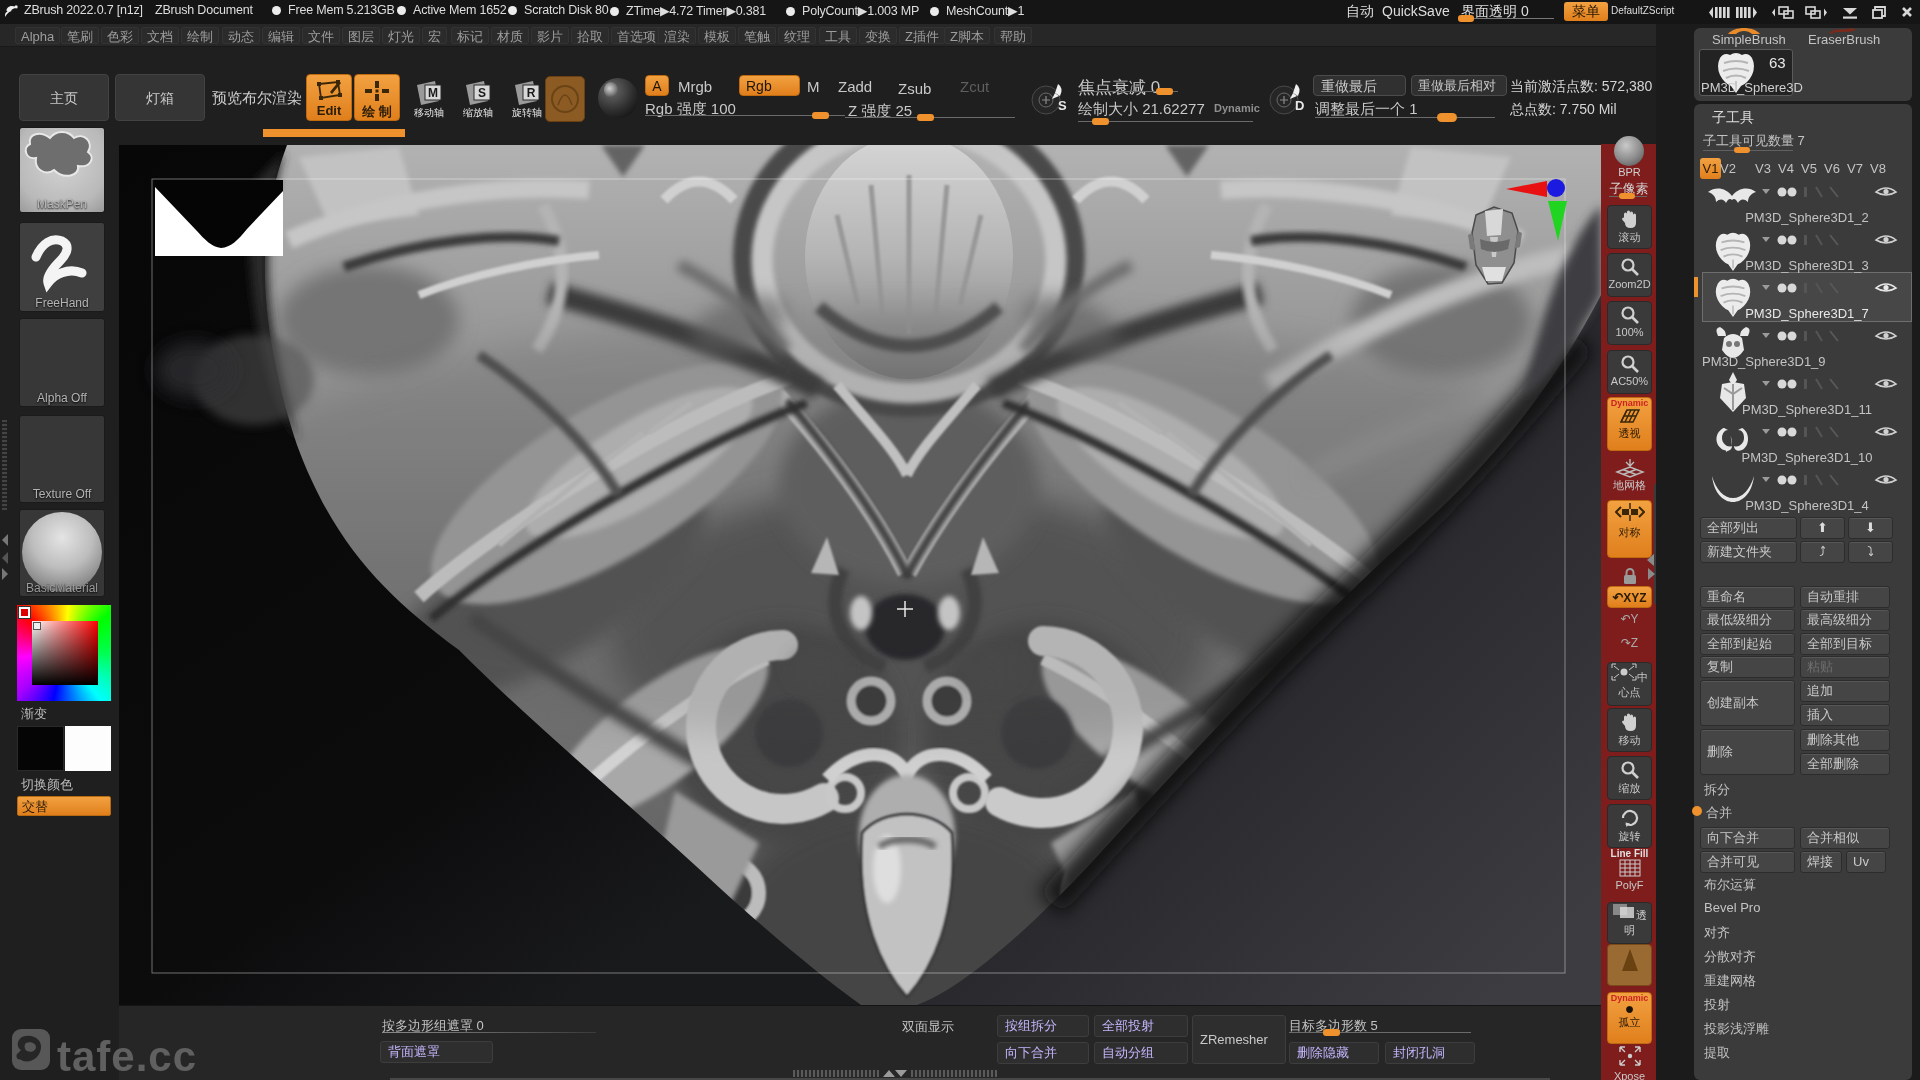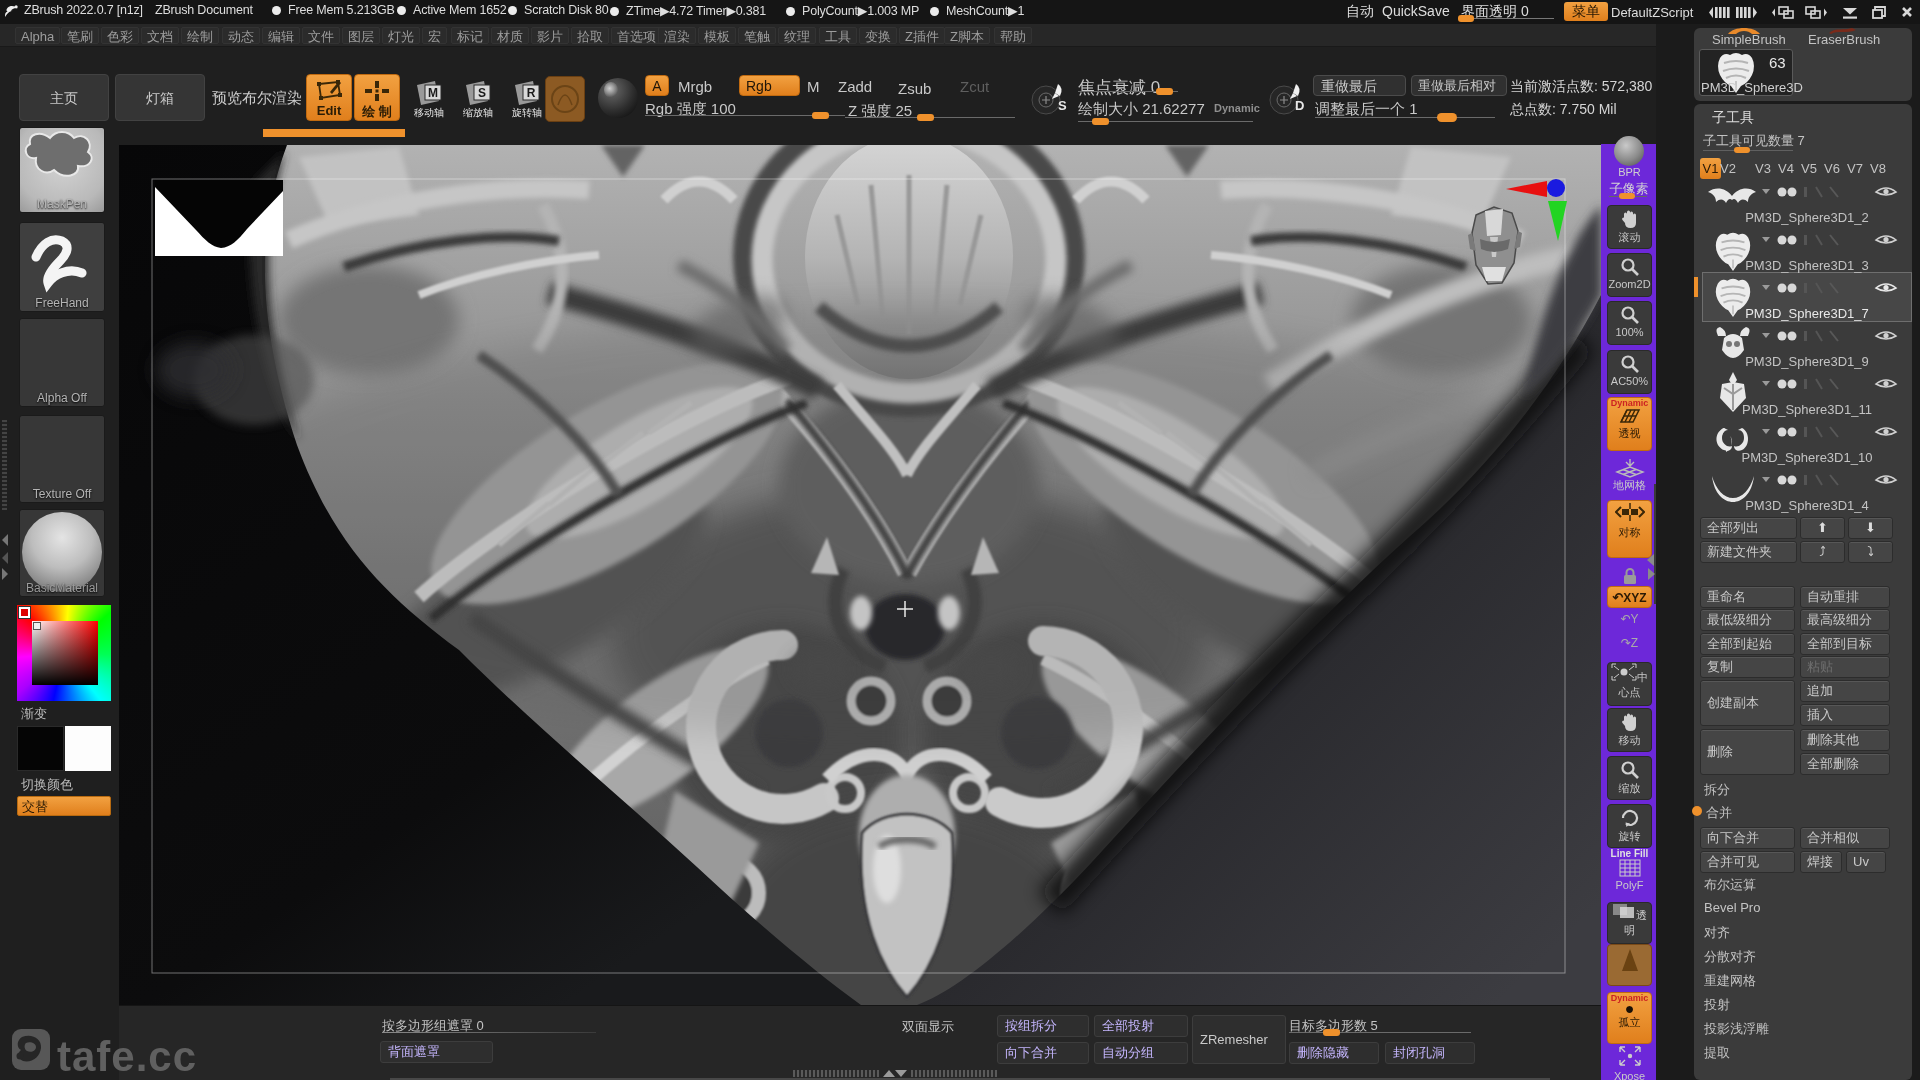--- a/index.html
+++ b/index.html
@@ -19,21 +19,21 @@
 .obtn{position:absolute;background:linear-gradient(#f2a141,#e07f1c);border:1px solid #c06a10;border-radius:4px;color:#201608;text-align:center;}
 .sltrack{position:absolute;height:1px;background:#6a6a6a;}
 .slthumb{position:absolute;width:17px;height:7px;background:#ef912c;border-radius:3px;}
 .stext{position:absolute;color:#c9c9c9;font-size:14px;white-space:nowrap;}
 .btext{position:absolute;color:#cdcdcd;font-size:15px;white-space:nowrap;}
 
 #leftcol{left:0;top:144px;width:119px;height:936px;background:#1f1f1f;}
 .lthumb{position:absolute;left:19px;width:86px;border:1px solid #1a1a1a;border-radius:3px;background:#383838;}
 .lthumb .lab{position:absolute;bottom:1px;left:0;right:0;text-align:center;font-size:12px;color:#b5b5b5;text-shadow:0 1px 2px #000;}
 
-#rightshelf{left:1601px;top:144px;width:55px;height:936px;background:#6d28d9;}
+#rightshelf{left:1601px;top:144px;width:55px;height:936px;background:#7f1d1d;}
 .rsbtn{position:absolute;left:6px;width:45px;background:#3a3a3a;border:1px solid #2a2a2a;border-radius:4px;color:#c9c9c9;font-size:11px;text-align:center;}
 .rsorange{background:linear-gradient(#f2a141,#e07f1c);border:1px solid #c06a10;color:#2a1a05;}
 
 #rightpanel{left:1656px;top:24px;width:264px;height:1056px;background:#1b1b1b;}
 .panelbox{position:absolute;background:#3b3b3b;border-radius:6px;}
 .pbtn{position:absolute;background:#454545;border:1px solid #2c2c2c;box-shadow:inset 0 1px 0 #575757;border-radius:3px;color:#c9c9c9;font-size:13px;text-align:left;padding-left:6px;line-height:20px;height:22px;}
 .plab{position:absolute;color:#c3c3c3;font-size:13px;white-space:nowrap;}
 
 #bottombar{left:119px;top:1005px;width:1482px;height:75px;background:#262626;border-top:1px solid #151515;}
 .bbtn{position:absolute;background:#2e2e2e;border:1px solid #3d3d3d;border-radius:3px;color:#c4b5fd;font-size:13px;padding-left:7px;line-height:20px;height:22px;}
@@ -54,21 +54,21 @@
   <span style="left:508px;font-size:12.5px;letter-spacing:-0.2px"><span class="dot"></span>Scratch Disk 80</span>
   <span style="left:610px;font-size:12.5px;letter-spacing:-0.2px"><span class="dot"></span>ZTime▶4.72 Timer▶0.381</span>
   <span style="left:786px;font-size:12.5px;letter-spacing:-0.2px"><span class="dot"></span>PolyCount▶1.003 MP</span>
   <span style="left:930px;font-size:12.5px;letter-spacing:-0.2px"><span class="dot"></span>MeshCount▶1</span>
   <span style="left:1346px;font-size:14px">自动</span>
   <span style="left:1382px;font-size:14px">QuickSave</span>
   <span style="left:1461px;font-size:14px">界面透明 0</span>
   <div class="abs" style="left:1458px;top:18px;width:96px;height:1px;background:#777"></div>
   <div class="abs" style="left:1458px;top:15px;width:16px;height:7px;background:#ef912c;border-radius:3px"></div>
   <div class="abs" style="left:1564px;top:2px;width:44px;height:19px;background:linear-gradient(#f2a141,#e07f1c);border-radius:3px;color:#231503;font-size:14px;text-align:center;line-height:19px">菜单</div>
-  <span style="left:1611px;font-size:13px;top:5px">DefaultZScript</span>
+  <span style="left:1611px;font-size:10px;top:5px">DefaultZScript</span>
   <svg class="abs" style="left:1700px;top:5px" width="220" height="15" viewBox="0 0 220 15">
     <g fill="#d8d8d8">
       <path d="M13 2 L9 7.5 L13 13 Z"></path>
           <rect x="15" y="2" width="2.6" height="11"></rect>
           <rect x="19" y="2" width="2.6" height="11"></rect>
           <rect x="23" y="2" width="2.6" height="11"></rect>
           <rect x="27" y="2" width="2.6" height="11"></rect>
       <rect x="36" y="2" width="2.6" height="11"></rect>
           <rect x="40" y="2" width="2.6" height="11"></rect>
           <rect x="44" y="2" width="2.6" height="11"></rect>
@@ -664,21 +664,21 @@
         <circle cx="22" cy="8" r="4.5" fill="#d8d8d8"></circle>
         <circle cx="32" cy="8" r="4.5" fill="#d8d8d8"></circle>
         <rect x="44" y="3" width="3" height="10" fill="#555"></rect>
         <path d="M56 3 l6 10" stroke="#555" stroke-width="2"></path>
         <path d="M70 3 l8 10" stroke="#585858" stroke-width="2"></path>
       </svg>
   <svg class="abs" style="left:218px;top:304px" width="24" height="15" viewBox="0 0 24 15">
         <path d="M2 8 Q12 0 22 8 Q12 14 2 8 Z" fill="none" stroke="#d0d0d0" stroke-width="1.6"></path>
         <circle cx="12" cy="7.5" r="2.6" fill="#d0d0d0"></circle>
       </svg>
-  <div class="plab" style="left:46px;top:330px;width:210px;text-align:center">PM3D_Sphere3D1_9</div>
+  <div class="plab" style="left:46px;top:330px;width:210px;text-align:left">PM3D_Sphere3D1_9</div>
 
   <svg class="abs" style="left:58px;top:348px" width="38" height="42" viewBox="0 0 38 42">
         <path d="M19 0 L23 8 L19 14 L15 8 Z" fill="#e8e8e8"></path>
         <path d="M8 12 L19 10 L30 12 L32 26 L19 40 L6 26 Z" fill="#e8e8e8"></path>
         <path d="M19 12 V38 M10 16 L19 22 L28 16" stroke="#9a9a9a" stroke-width="2" fill="none"></path>
       </svg>
   <svg class="abs" style="left:104px;top:352px" width="100" height="16" viewBox="0 0 100 16">
         <path d="M2 5 L10 5 L6 10 Z" fill="#9a9a9a"></path>
         <circle cx="22" cy="8" r="4.5" fill="#d8d8d8"></circle>
         <circle cx="32" cy="8" r="4.5" fill="#d8d8d8"></circle>

